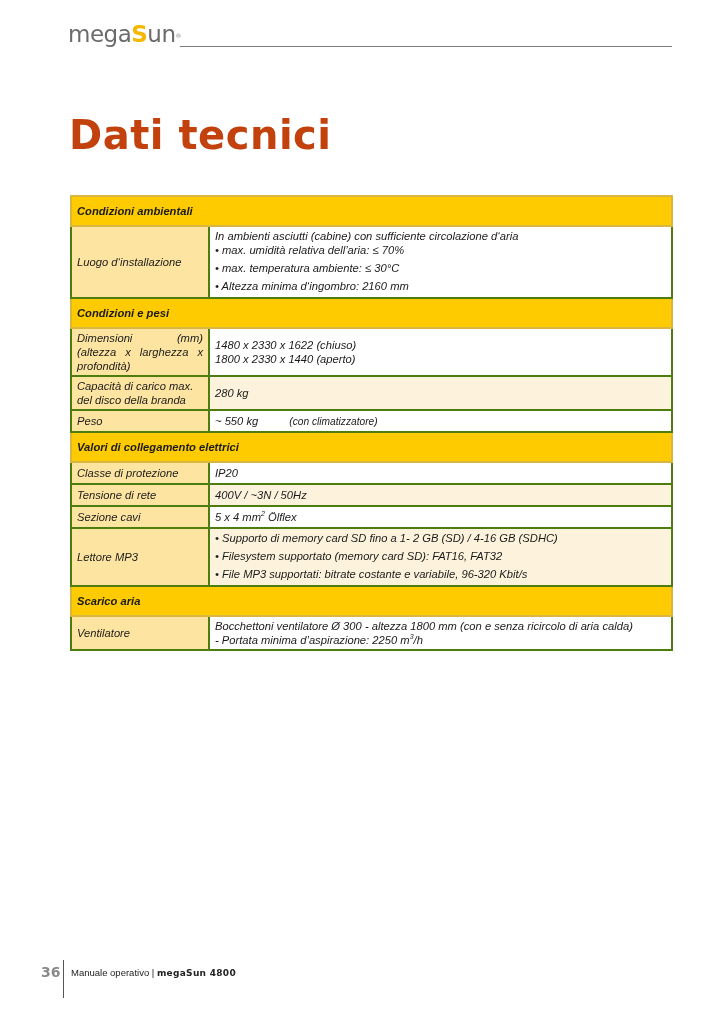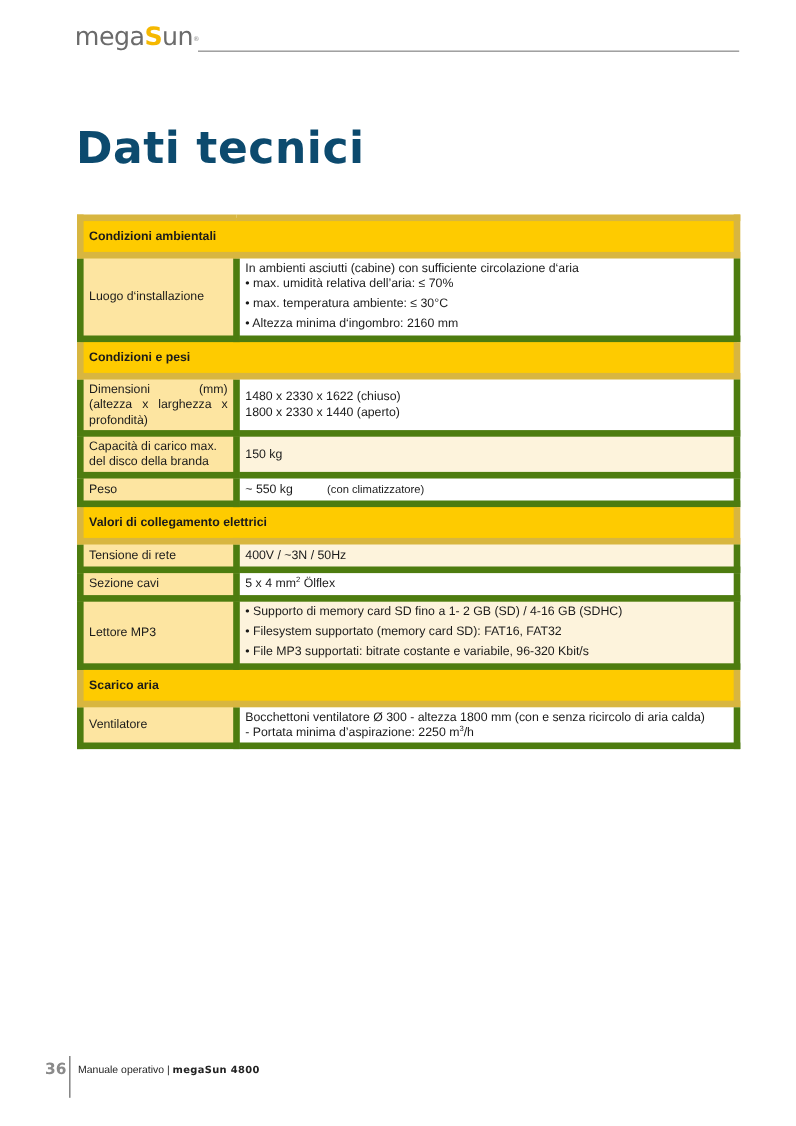--- a/index.html
+++ b/index.html
@@ -7,25 +7,25 @@
          font-family: "Liberation Sans", sans-serif; color: #1a1a1a; }
 
   .logo { position: absolute; left: 68px; top: 20px; font-family: "DejaVu Sans", sans-serif;
           font-size: 23px; letter-spacing: -0.5px; color: #6b6b6b; line-height: 28px; }
   .logo .s { color: #f5b800; font-weight: bold; }
   .logo .reg { font-size: 6px; vertical-align: top; position: relative; top: 2px; color: #888; }
   .header-rule { position: absolute; left: 180px; top: 46px; width: 492px; height: 1px; background: #7a7a7a; }
 
   .page-title { position: absolute; left: 69px; top: 110px; margin: 0;
                 font-family: "DejaVu Sans", sans-serif; font-weight: bold; font-size: 40px;
-                color: #0c4a6e; letter-spacing: 0.5px; line-height: 50px; }
+                color: #c2410c; letter-spacing: 0.5px; line-height: 50px; }
 
   table.spec { position: absolute; left: 70px; top: 195px; width: 603px; border-collapse: collapse;
                font-size: 11.2px; line-height: 14px; }
-  table.spec td { border: 6px solid #4d7c0f; padding: 2px 5px; vertical-align: middle; }
+  table.spec td { border: 2px solid #4d7c0f; padding: 2px 5px; vertical-align: middle; font-style: italic; }
   tr.section td { background: #fecb00; font-weight: bold; height: 22px; padding: 3px 5px; border-color: #d8b640; }
   td.label { background: #fde5a1; width: 126px; }
   td.val-white { background: #ffffff; }
   td.val-cream { background: #fdf3dc; }
   td.justify { text-align: justify; }
   .li { display: block; padding: 2px 0; }
   .li:first-child { padding-top: 0; }
   .small { font-size: 10.2px; margin-left: 28px; }
   sup { font-size: 7px; line-height: 0; }
 
@@ -64,29 +64,33 @@
   </tr>
   <tr>
     <td class="label justify">Dimensioni (mm) (altezza x larghezza x profondità)</td>
     <td class="val-white">
       <span class="li" style="padding:0">1480 x 2330 x 1622 (chiuso)</span>
       <span class="li" style="padding:0">1800 x 2330 x 1440 (aperto)</span>
     </td>
   </tr>
   <tr>
     <td class="label">Capacità di carico max. del disco della branda</td>
-    <td class="val-cream">150 kg</td>
+    <td class="val-cream">280 kg</td>
   </tr>
   <tr>
     <td class="label" style="height:16px">Peso</td>
     <td class="val-white"><span>~ 550 kg</span> <span class="small">(con climatizzatore)</span></td>
   </tr>
 
   <tr class="section">
     <td colspan="2">Valori di collegamento elettrici</td>
+  </tr>
+  <tr>
+    <td class="label" style="height:16px">Classe di protezione</td>
+    <td class="val-white">IP20</td>
   </tr>
   <tr>
     <td class="label" style="height:16px">Tensione di rete</td>
     <td class="val-cream">400V / ~3N / 50Hz</td>
   </tr>
   <tr>
     <td class="label" style="height:16px">Sezione cavi</td>
     <td class="val-white"><span>5 x 4 mm</span><sup>2</sup><span> Ölflex</span></td>
   </tr>
   <tr>

